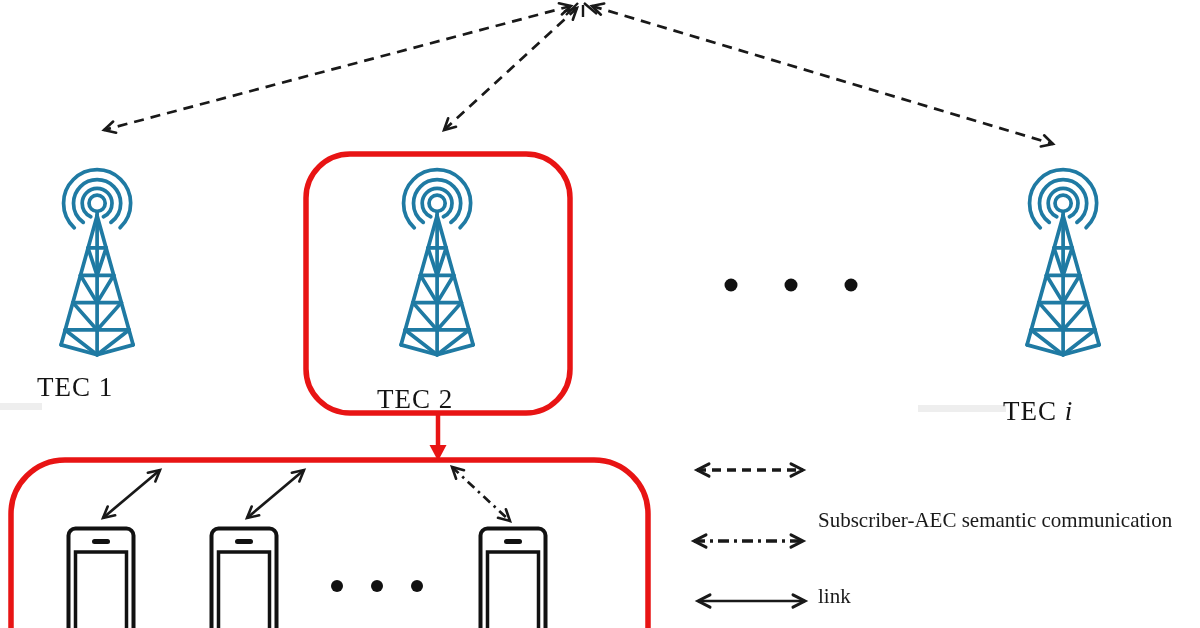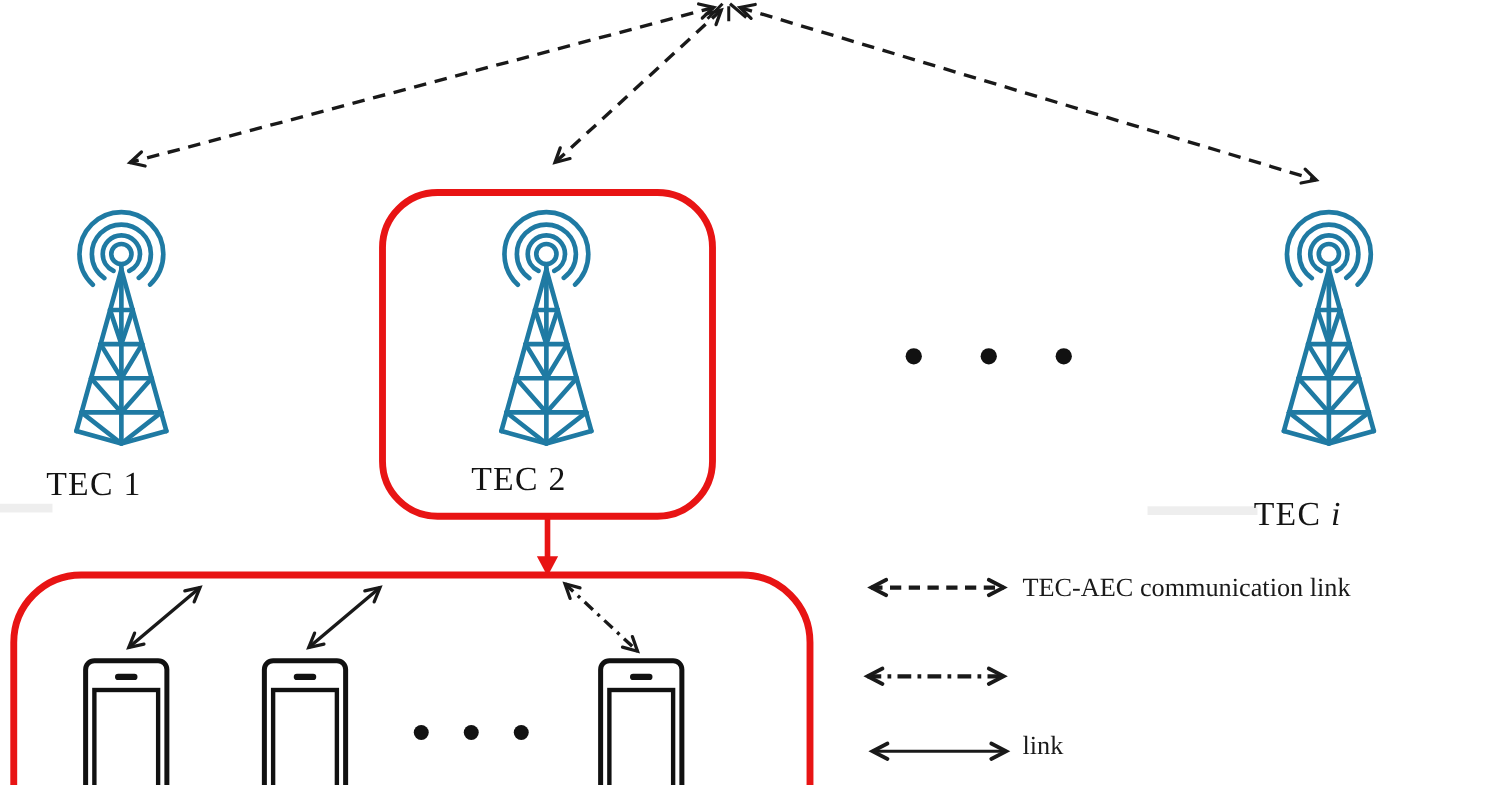--- a/index.html
+++ b/index.html
@@ -124,28 +124,26 @@
       <line x1="694" y1="541" x2="803" y2="541" stroke-width="3.4" stroke-dasharray="11 5 3 5" marker-start="url(#ahb)" marker-end="url(#ahb)"></line>
       <line x1="698" y1="601" x2="805" y2="601" stroke-width="2.4" marker-start="url(#ahb)" marker-end="url(#ahb)"></line>
     </g>
 
     <rect x="0" y="403" width="42" height="7" fill="rgba(150,150,150,0.16)"></rect>
     <rect x="918" y="405" width="88" height="7" fill="rgba(150,150,150,0.16)"></rect>
   </svg>
 
   <div class="node-label" style="left:37px;top:372px;">TEC 1</div>
 
-  <div class="node-label" style="left:377px;top:368px;">TEC 2</div>
+  <div class="node-label" style="left:377px;top:384px;">TEC 2</div>
 
   <div class="node-label" style="left:1003px;top:396px;"><span>TEC </span><span class="var">i</span></div>
 
-  <div class="legend-text" style="top:457px;">
-    <div>TEC-AEC communication link</div>
-  </div>
 
   <div class="legend-text" style="top:507px;">
+    <div>Subscriber-AEC semantic communication</div>
   </div>
 
   <div class="legend-text" style="top:583px;">
     <div>link</div>
   </div>
 
 </div>
 
 </body></html>

